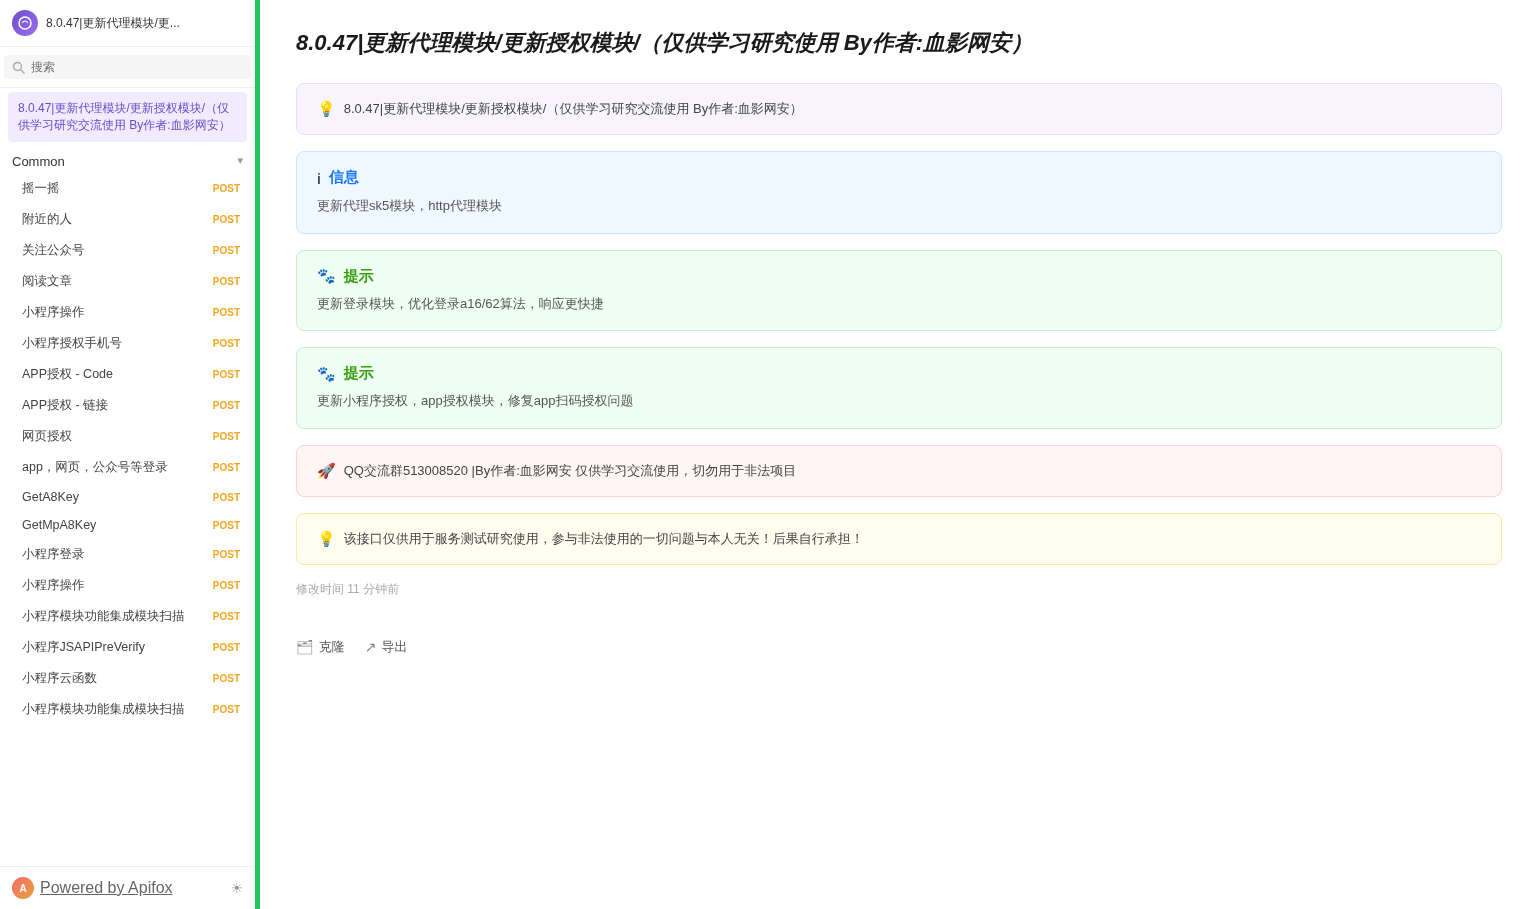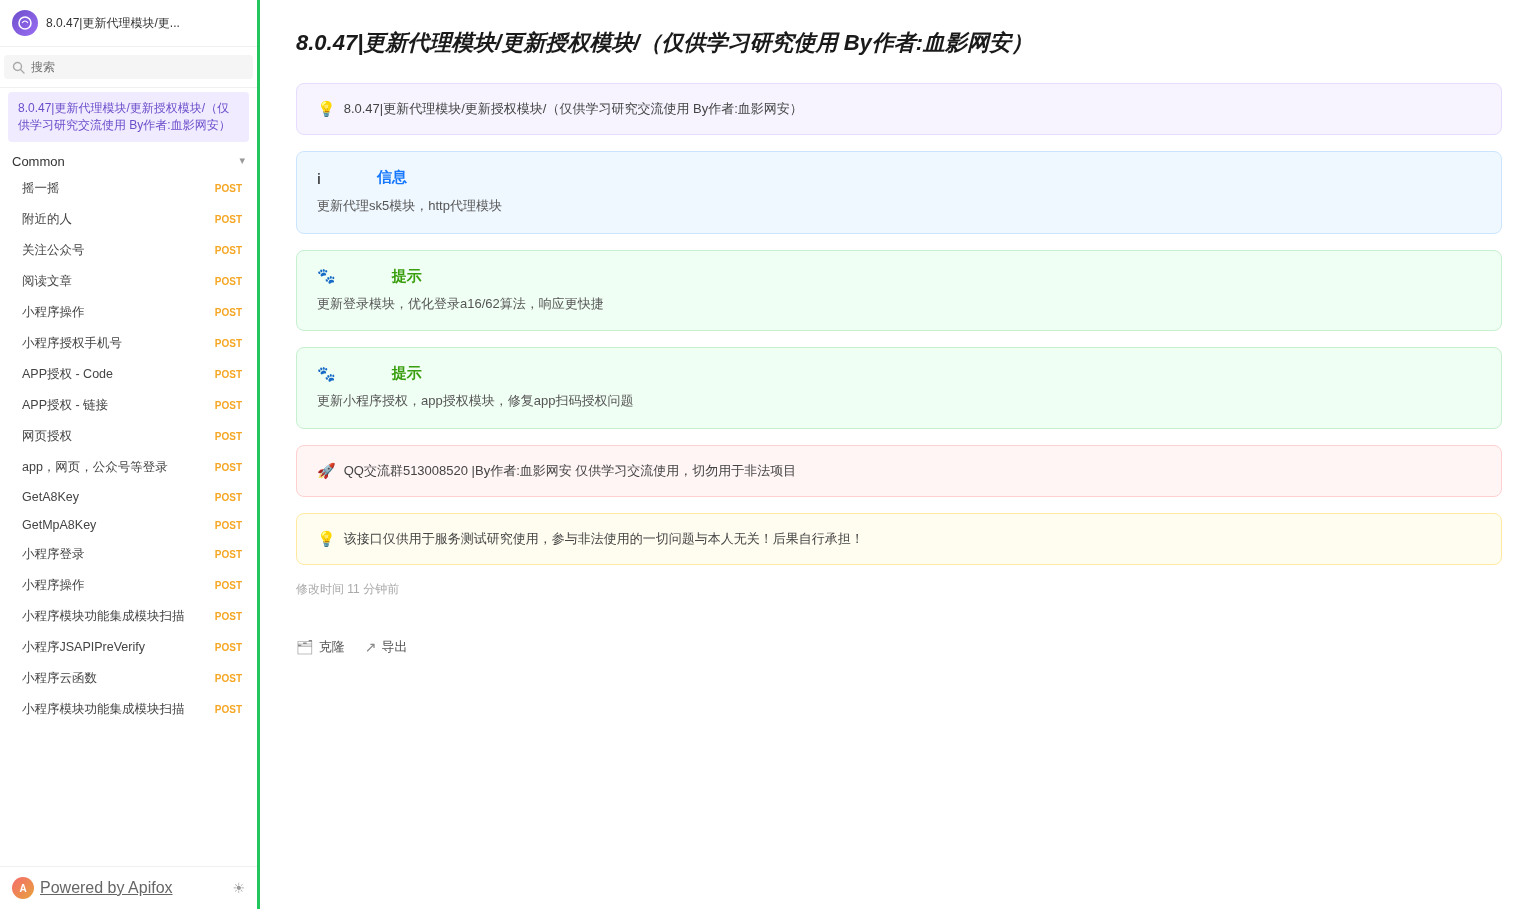--- a/index.html
+++ b/index.html
@@ -3,21 +3,21 @@
   <meta charset="utf-8">
   <style>
     * { box-sizing: border-box; margin: 0; padding: 0; }
     body { font-family: -apple-system, BlinkMacSystemFont, 'Segoe UI', 'PingFang SC', 'Microsoft YaHei', sans-serif; background: #fff; display: flex; height: 100vh; overflow: hidden; font-size: 13px; }
 
     
     #sidebar {
       width: 260px;
       min-width: 260px;
       background: #fff;
-      border-right: 3px solid #22c55e;
+      border-right: 5px solid #22c55e;
       display: flex;
       flex-direction: column;
       height: 100vh;
       overflow: hidden;
     }
     #sidebar-header {
       display: flex;
       align-items: center;
       padding: 10px 12px;
       gap: 8px;
@@ -193,21 +193,20 @@
     .card-header {
       display: flex;
       align-items: center;
       gap: 8px;
       margin-bottom: 8px;
     }
     .card-icon { font-size: 15px; }
     .card-title {
       font-size: 15px;
       font-weight: 600;
-      margin-left: 48px;
     }
     .card-blue .card-title { color: #1677ff; }
     .card-green .card-title { color: #389e0d; }
 
     .card-body {
       font-size: 13px;
       color: #555;
       line-height: 1.6;
     }
 

